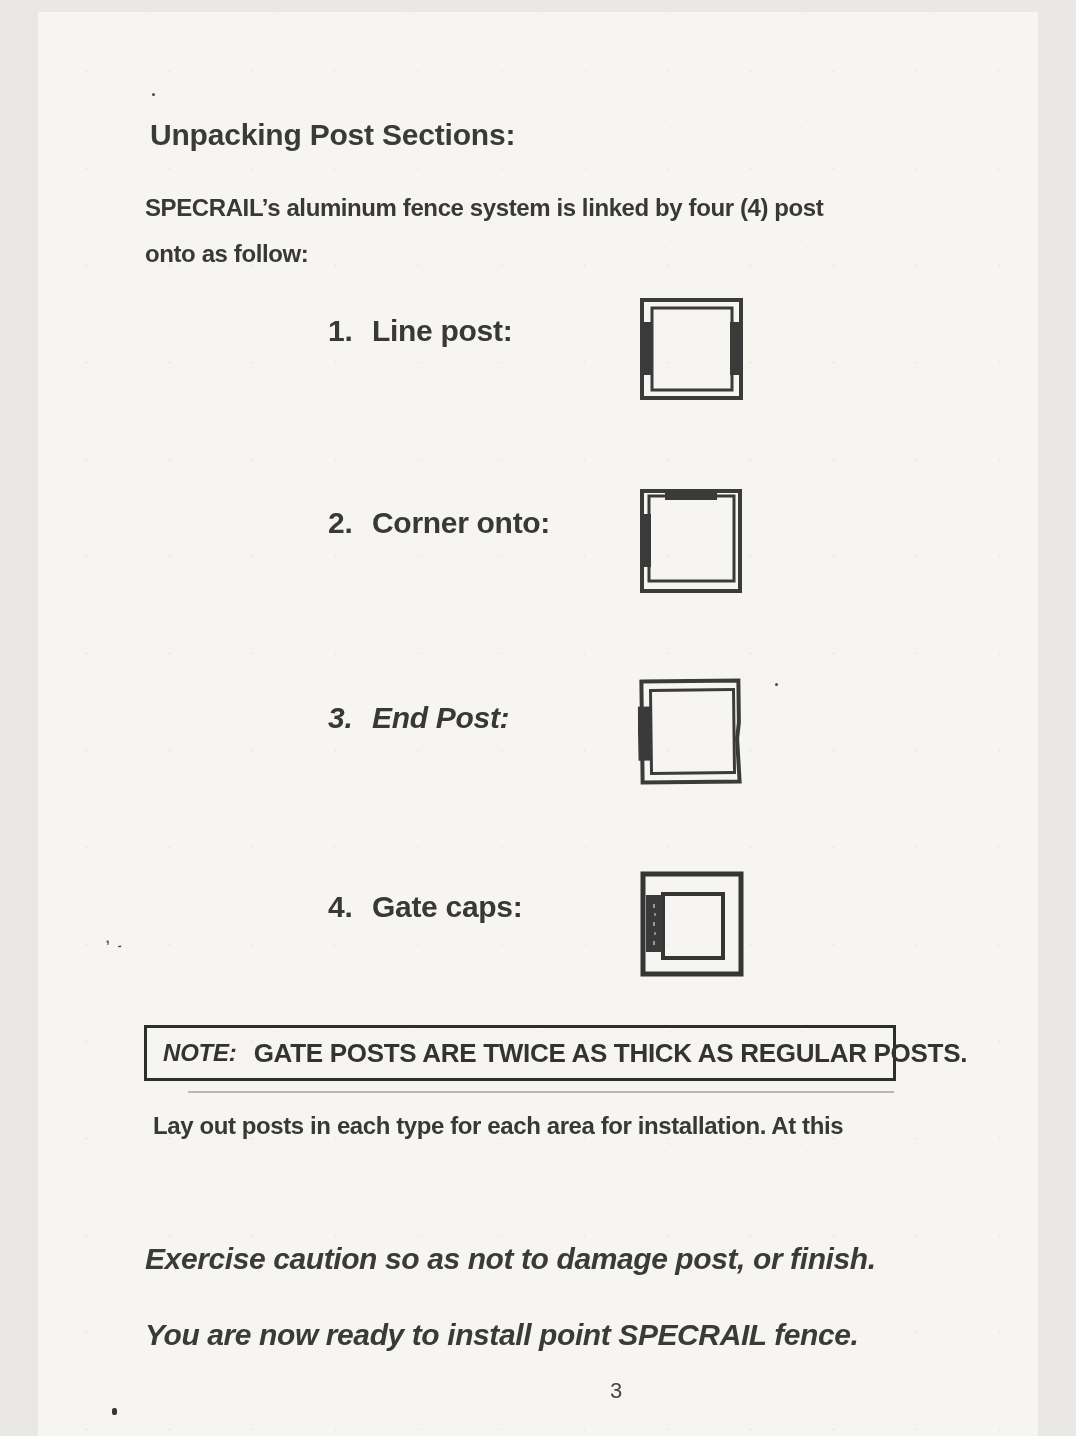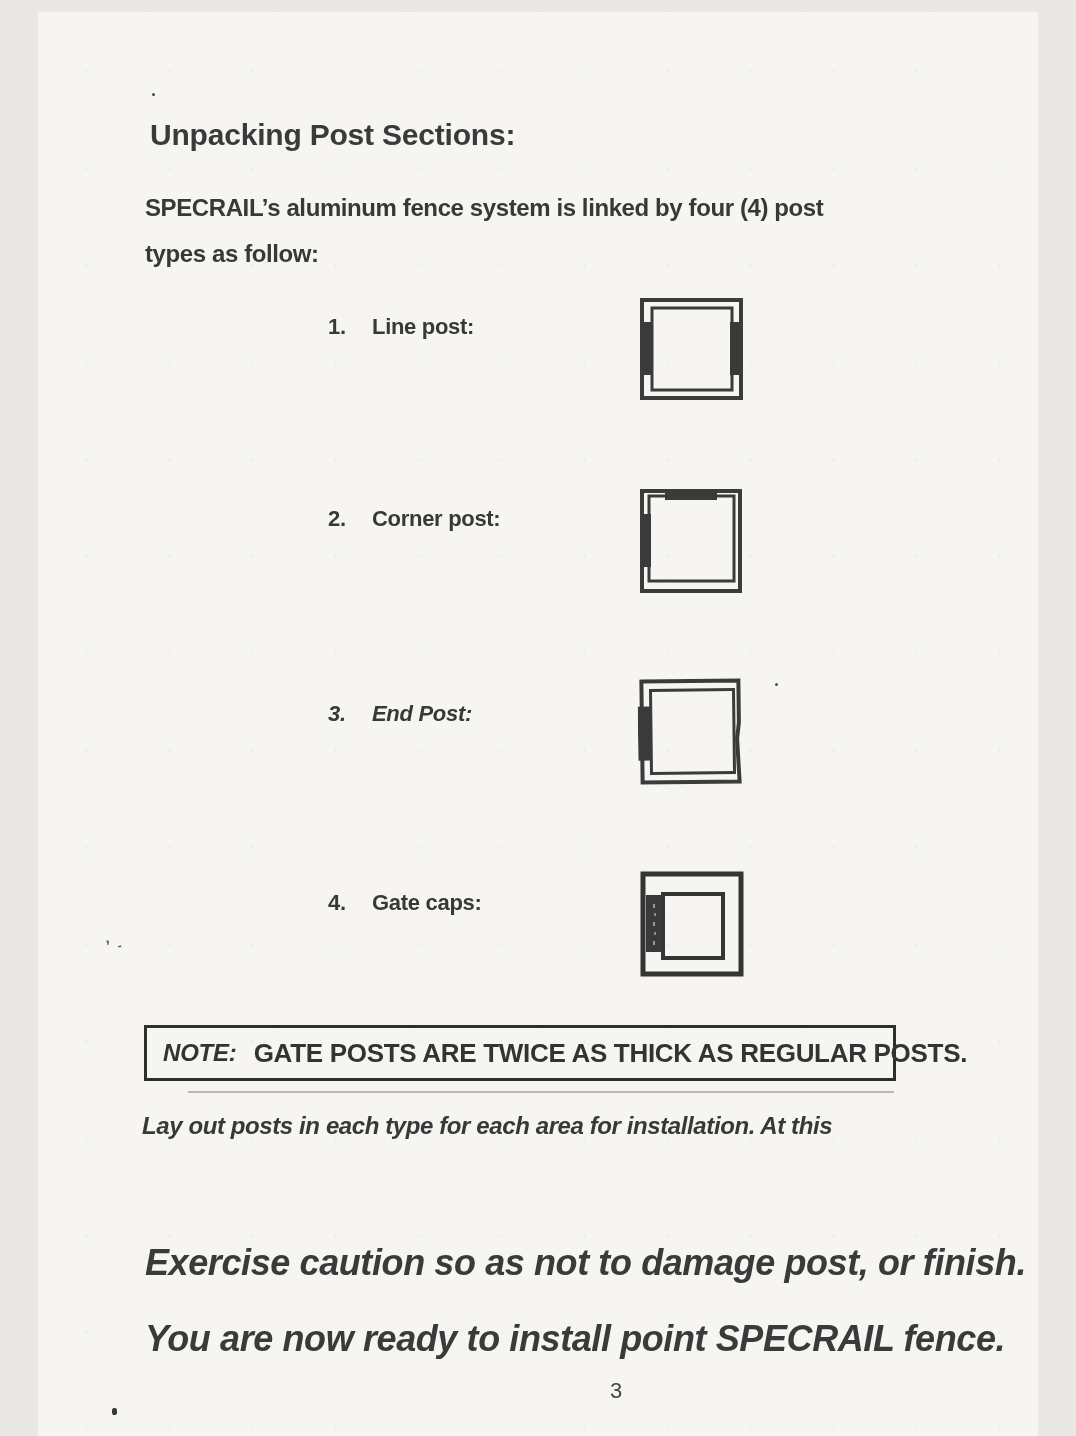--- a/index.html
+++ b/index.html
@@ -29,21 +29,21 @@
   }
 
   .bodytext {
     font-size:24px; font-weight:bold; letter-spacing:-0.4px;
     color:#383838; white-space:nowrap;
   }
 
   .post-row { left:0; width:1076px; height:120px; }
   .post-label {
     position:absolute; left:290px;
-    font-size:22px; font-weight:bold; letter-spacing:-0.3px;
+    font-size:30px; font-weight:bold; letter-spacing:-0.3px;
     color:#383838; white-space:nowrap;
   }
   .post-label .num { display:inline-block; min-width:27px; margin-right:17px; }
   .italic { font-style:italic; }
 
   .diagram { position:absolute; left:601px; top:0; }
 
   .note-box {
     left:106px; top:1013px; width:752px; height:56px;
     border:3px solid #2e2e2e;
@@ -58,21 +58,21 @@
   }
   .note-text {
     font-weight:bold; font-size:26px; letter-spacing:-0.3px; color:#333;
   }
   .note-shadow {
     left:150px; top:1079px; width:706px; height:2px;
     background:rgba(40,40,40,0.30);
   }
 
   .italic-line {
-    font-size:36px; font-weight:bold; font-style:italic;
+    font-size:30px; font-weight:bold; font-style:italic;
     letter-spacing:-0.4px; color:#3a3a3a; white-space:nowrap;
   }
 
   .page-num {
     left:558px; top:1366px; width:40px;
     font-size:22px; font-weight:normal; color:#444; text-align:center;
     font-family:"Liberation Sans","DejaVu Sans",sans-serif;
   }
 
   
@@ -81,37 +81,37 @@
   .tick-text { font-size:15px; font-weight:bold; color:#4c4c4c; letter-spacing:2px; }
 </style>
 </head>
 <body>
 
 <div class="page">
 
   <div class="abs heading">Unpacking Post Sections:</div>
 
   <div class="abs bodytext" style="left:107px; top:182px;">SPECRAIL’s aluminum fence system is linked by four (4) post</div>
-  <div class="abs bodytext" style="left:107px; top:228px;">types as follow:</div>
+  <div class="abs bodytext" style="left:107px; top:228px;">onto as follow:</div>
 
   <div class="abs post-row" style="top:285px;">
     <div class="post-label" style="top:17px;">
       <span class="num">1.</span><span>Line post:</span>
     </div>
     <svg class="diagram" width="105" height="104" viewBox="0 0 105 104">
       <rect x="3" y="3" width="99" height="98" fill="none" stroke="#3b3b3b" stroke-width="4"></rect>
       <rect x="13" y="11" width="80" height="82" fill="none" stroke="#3b3b3b" stroke-width="3"></rect>
       <rect x="4" y="25" width="10" height="53" fill="#3a3a3a"></rect>
       <rect x="91" y="25" width="10" height="53" fill="#3a3a3a"></rect>
     </svg>
   </div>
 
   <div class="abs post-row" style="top:476px;">
     <div class="post-label" style="top:18px;">
-      <span class="num">2.</span><span>Corner post:</span>
+      <span class="num">2.</span><span>Corner onto:</span>
     </div>
     <svg class="diagram" width="104" height="106" viewBox="0 0 104 106">
       <rect x="3" y="3" width="98" height="100" fill="none" stroke="#3b3b3b" stroke-width="4"></rect>
       <rect x="10" y="8" width="85" height="85" fill="none" stroke="#3b3b3b" stroke-width="3"></rect>
       <rect x="26" y="3" width="52" height="9" fill="#3a3a3a"></rect>
       <rect x="3" y="26" width="9" height="53" fill="#3a3a3a"></rect>
     </svg>
   </div>
 
   <div class="abs post-row" style="top:665px;">
@@ -140,21 +140,21 @@
       <rect x="13" y="70" width="2" height="4" fill="#9a9a9a"></rect>
     </svg>
   </div>
 
   <div class="abs note-box">
     <span class="note-prefix">NOTE:</span>
     <span class="note-text">GATE POSTS ARE TWICE AS THICK AS REGULAR POSTS.</span>
   </div>
   <div class="abs note-shadow"></div>
 
-  <div class="abs bodytext" style="left:104px; top:1100px;font-style:italic;">Lay out posts in each type for each area for installation. At this</div>
+  <div class="abs bodytext" style="left:115px; top:1100px;">Lay out posts in each type for each area for installation. At this</div>
 
   <div class="abs italic-line" style="left:107px; top:1230px;">Exercise caution so as not to damage post, or finish.</div>
   <div class="abs italic-line" style="left:107px; top:1306px;">You are now ready to install point SPECRAIL fence.</div>
 
   <div class="abs page-num">3</div>
 
   <div class="abs speck" style="left:114px; top:81px; width:3px; height:3px;"></div>
   <div class="abs speck" style="left:737px; top:671px; width:3px; height:3px;"></div>
   <div class="abs tick-text" style="left:68px; top:924px; transform:rotate(-6deg);">’ <span style="font-size:12px;">-</span></div>
   <div class="abs speck" style="left:74px; top:1396px; width:5px; height:7px; border-radius:40%; background:#383838;"></div>

